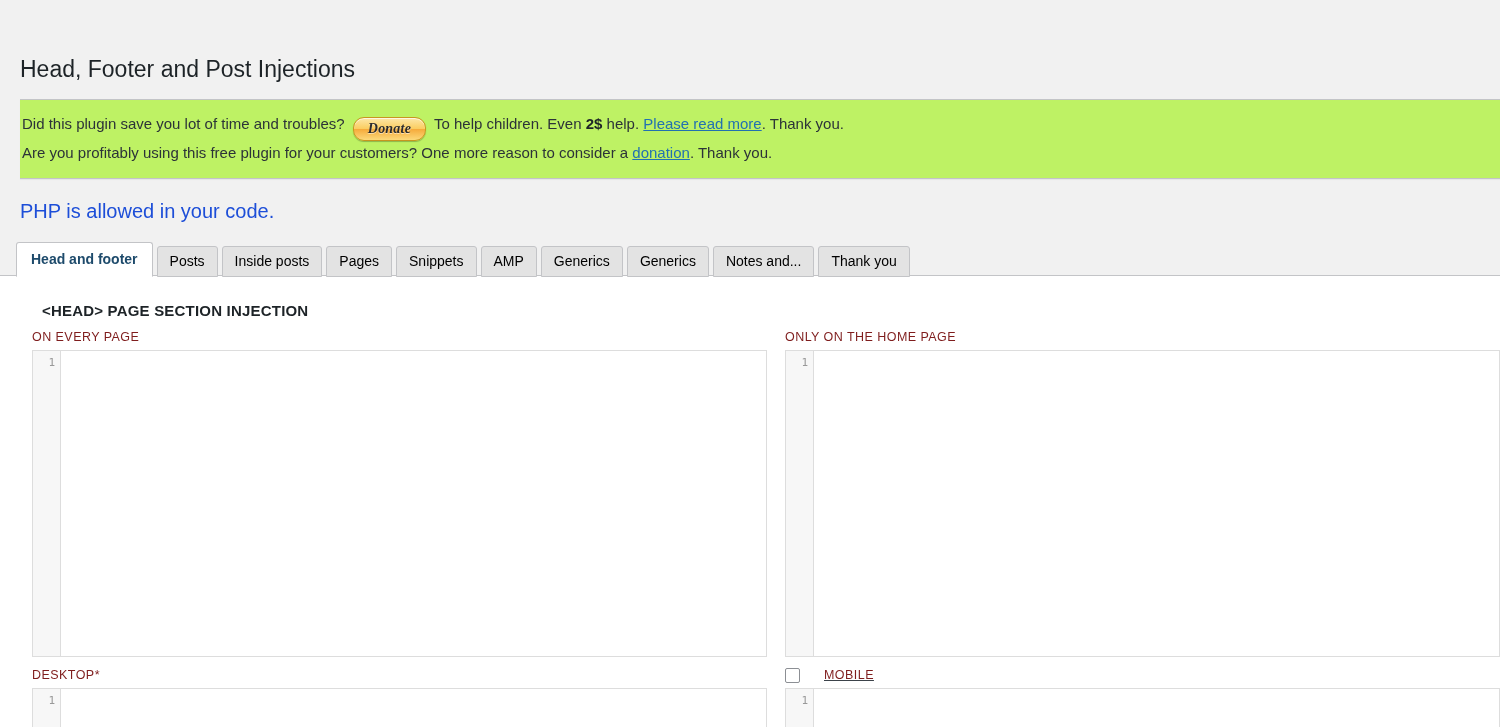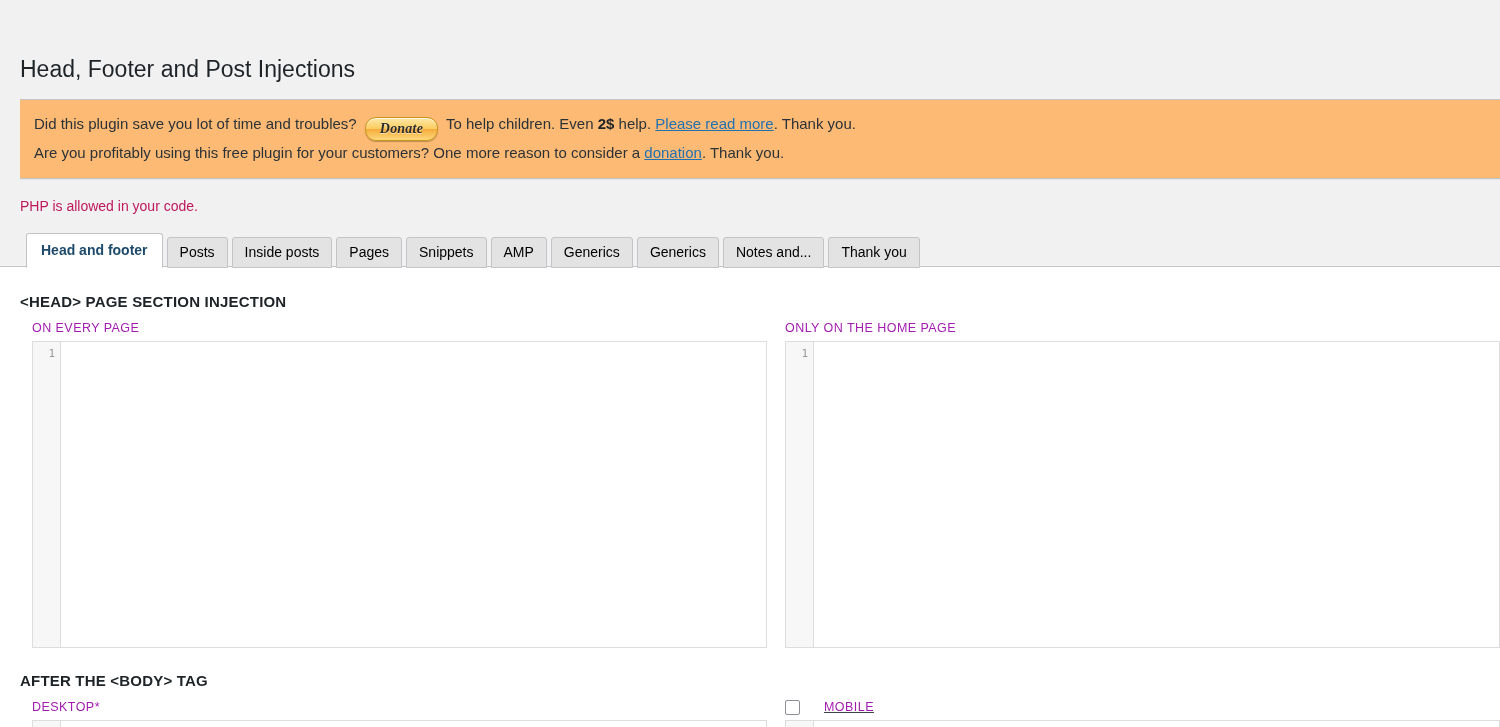--- a/index.html
+++ b/index.html
@@ -29,26 +29,26 @@
     font-weight: 400;
     color: #1d2327;
     padding: 16px 0 14px 20px;
     margin: 0;
     line-height: 1.3;
   }
 
   
   .notice-box {
     margin: 0 0 0 20px;
-    background: #fdba74;
+    background: #bef264;
     border: 1px solid #c3c4c7;
     border-left: 0;
     border-right: 0;
     box-shadow: 0 1px 1px rgba(0,0,0,.04);
-    padding: 12px 14px 13px 14px;
+    padding: 12px 14px 13px 2px;
     font-size: 15px;
     line-height: 1.62;
     color: #2c3338;
   }
   .notice-box p {
     margin: 0;
   }
   .notice-box a {
     color: #2271b1;
     text-decoration: underline;
@@ -81,32 +81,32 @@
     line-height: 1.5;
     color: #3c434a;
     margin: 0;
     padding: 18px 0 0 20px;
   }
   .plug-line a {
     color: #2271b1;
     text-decoration: underline;
   }
   .php-line {
-    font-size: 14px;
+    font-size: 20px;
     line-height: 1.5;
-    color: #be185d;
+    color: #1d4ed8;
     margin: 0;
     padding: 17px 0 0 20px;
   }
 
   
   .tabs-wrap {
     position: relative;
     margin: 19px 0 0 0;
-    padding-left: 26px;
+    padding-left: 16px;
     height: 30px;
     border-bottom: 1px solid #c3c4c7;
     box-sizing: content-box;
   }
   .tabs {
     display: flex;
     align-items: flex-end;
     gap: 0;
     height: 31px;
   }
@@ -142,30 +142,30 @@
     padding: 0 0 0 0;
     border-top: 0;
   }
 
   .section-title {
     font-size: 15px;
     font-weight: 700;
     color: #1d2327;
     letter-spacing: .2px;
     margin: 0;
-    padding: 26px 0 0 20px;
+    padding: 26px 0 0 42px;
   }
   .section-title.second {
     padding-top: 24px;
   }
 
   .field-label {
     font-size: 12.5px;
     letter-spacing: .45px;
-    color: #a21caf;
+    color: #7f1d1d;
     text-transform: uppercase;
     margin: 0;
     padding: 11px 0 5px 0;
     line-height: 15px;
   }
 
   .cols {
     position: relative;
     display: flex;
     padding-left: 32px;
@@ -291,21 +291,20 @@
         <div class="field-label">ONLY ON THE HOME PAGE</div>
         <div class="editor">
           <div class="gutter">
             <span class="lineno">1</span>
           </div>
           <div class="code-area"></div>
         </div>
       </div>
     </div>
 
-    <h2 class="section-title second">AFTER THE &lt;BODY&gt; TAG</h2>
 
     <div class="cols">
       <div class="col-left">
         <div class="field-label">DESKTOP*</div>
         <div class="editor short">
           <div class="gutter">
             <span class="lineno">1</span>
           </div>
           <div class="code-area"></div>
         </div>

